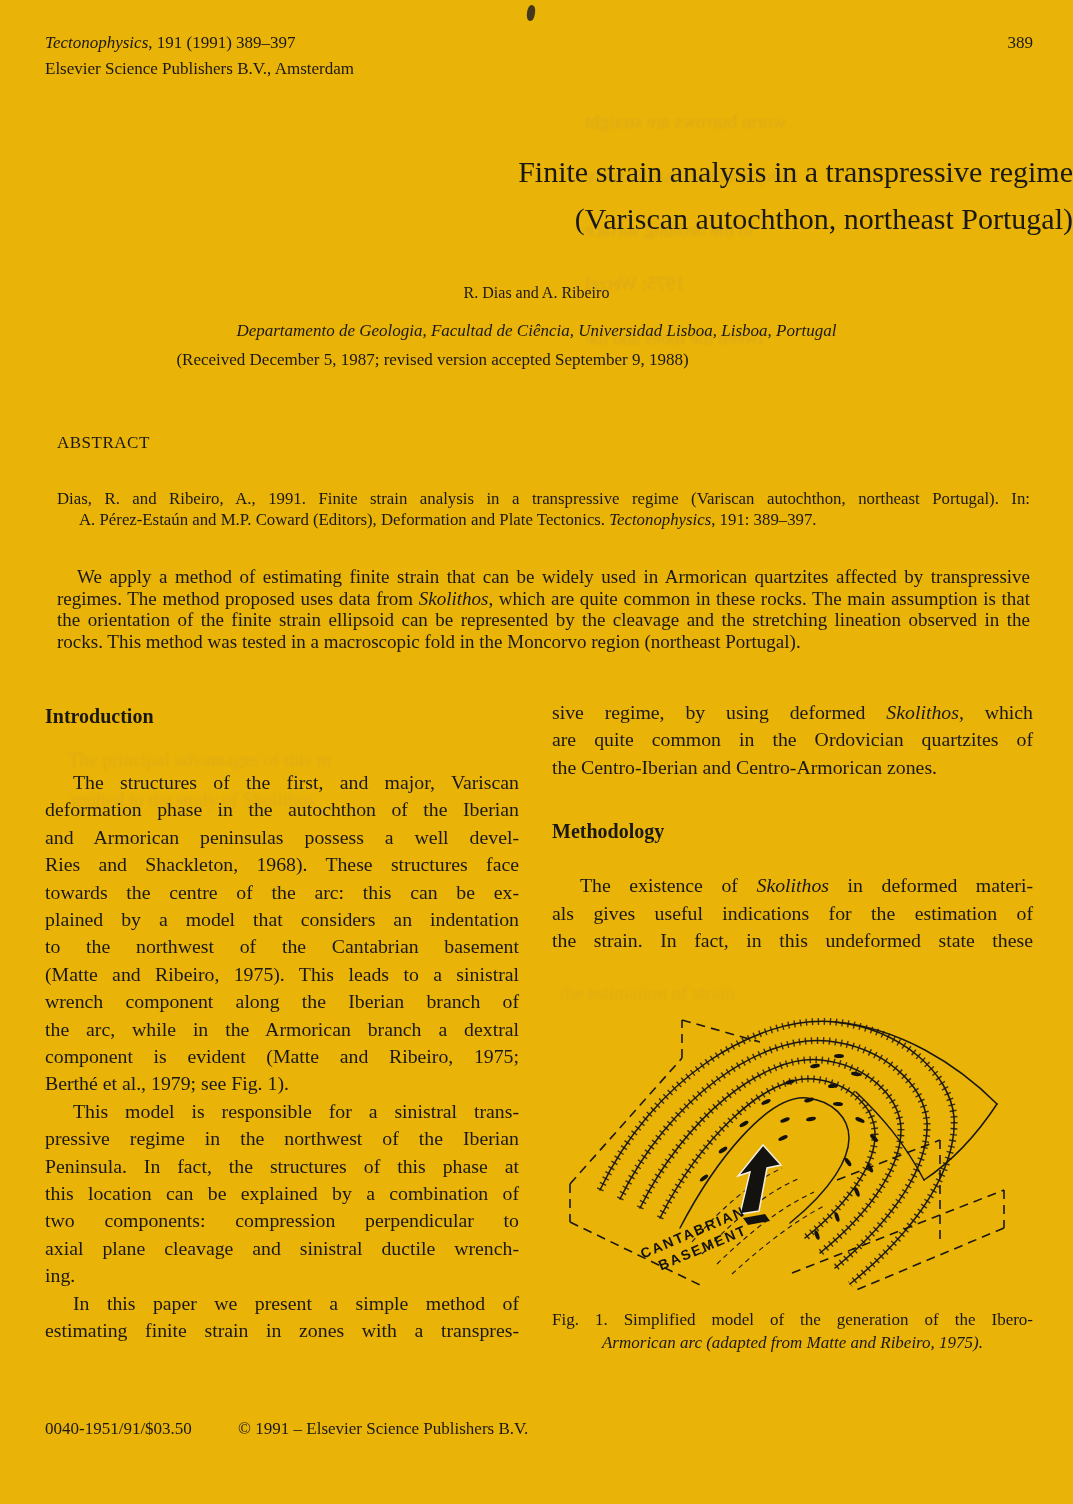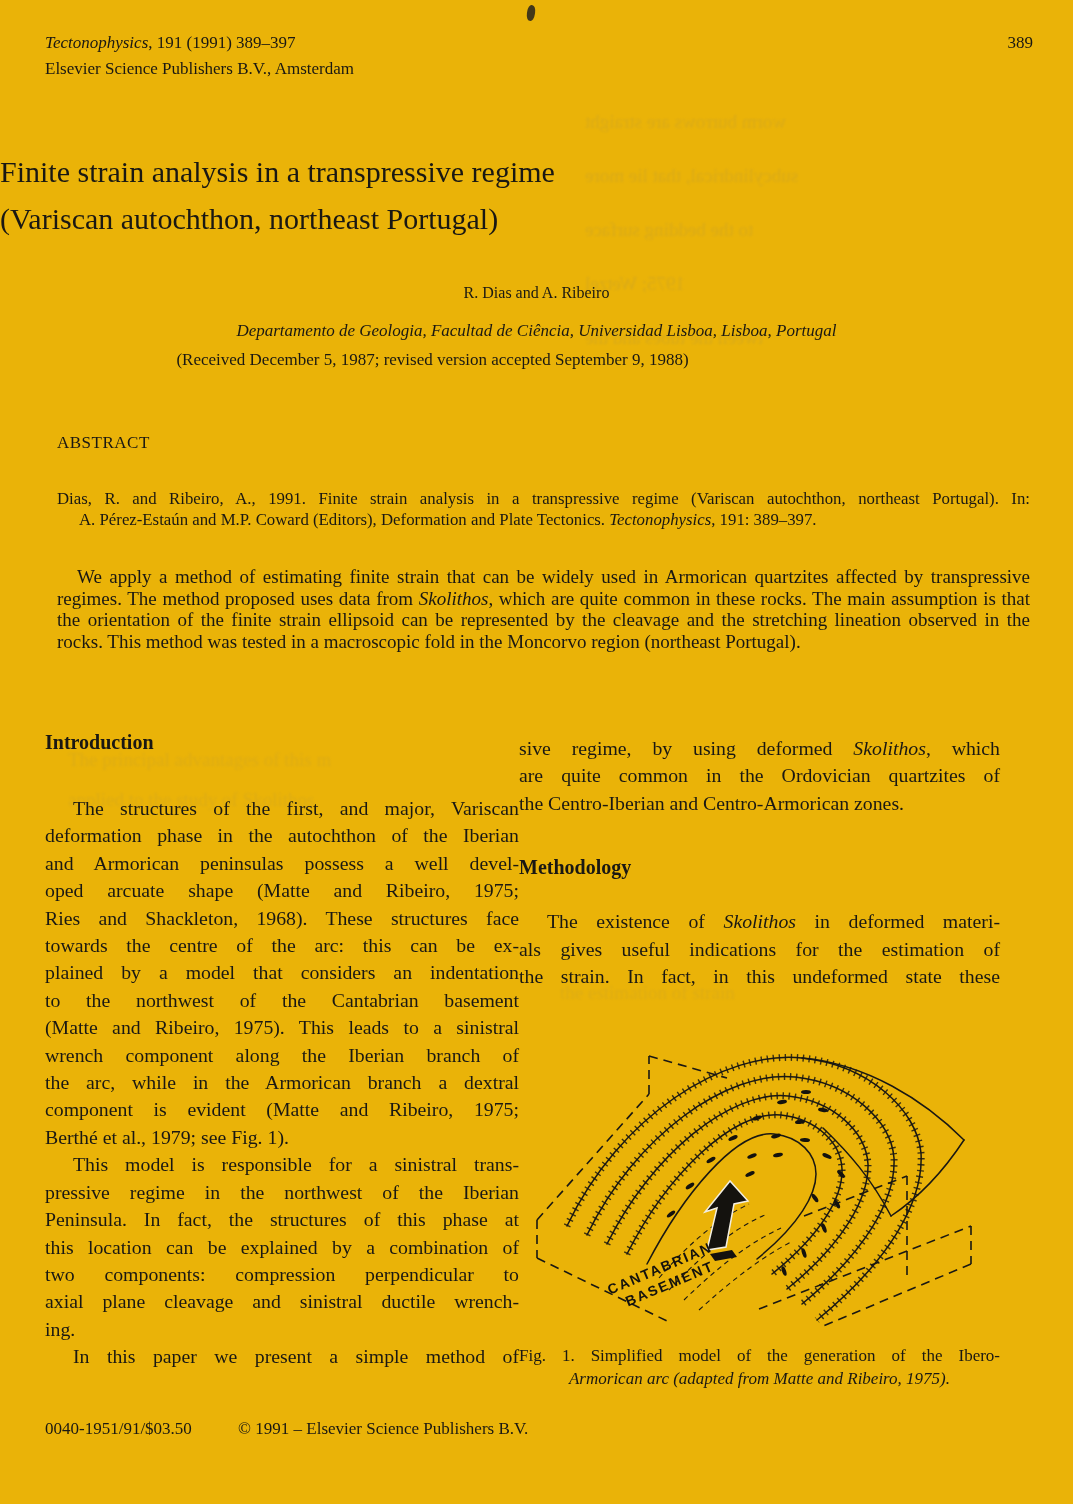--- a/index.html
+++ b/index.html
@@ -7,32 +7,32 @@
   .page{
     position:relative; width:1073px; height:1504px; overflow:hidden;
     background:#eab308; color:#1a1813;
     font-family:"Liberation Serif", serif;
   }
   .it{font-style:italic;}
   
   .header{position:absolute; top:30px; left:45px; width:988px; font-size:17px; line-height:26px; z-index:2;}
   .header-row{display:flex; justify-content:space-between;}
   
-  .title{position:absolute; top:148px; left:0; width:1073px; text-align:left; font-size:30px; line-height:47px; z-index:2;}
+  .title{position:absolute; top:148px; left:0; width:1073px; text-align:right; font-size:30px; line-height:47px; z-index:2;}
   .authors{position:absolute; top:284px; left:0; width:1073px; text-align:center; font-size:16px; z-index:2;}
   .affiliation{position:absolute; top:321px; left:0; width:1073px; text-align:center; font-size:17px; font-style:italic; z-index:2;}
   .received{position:absolute; top:350px; left:0; width:865px; text-align:center; font-size:17px; z-index:2;}
   
   .abstract-head{position:absolute; top:433px; left:57px; font-size:17px; letter-spacing:.5px; z-index:2;}
   .citation{position:absolute; top:489px; left:57px; width:973px; font-size:16.8px; line-height:20.8px; z-index:2;}
   .citation .tl + .tl{padding-left:22px;}
   .abs{position:absolute; top:566px; left:57px; width:973px; font-size:19px; line-height:21.6px; z-index:2;}
   .abs .tl.ind{text-indent:20px;}
   
-  .cols{position:absolute; top:728px; left:45px; width:988px; display:flex; z-index:2;}
+  .cols{position:absolute; top:692px; left:45px; width:988px; display:flex; gap:33px; z-index:2;align-items:center;}
   .col{font-size:19.8px; line-height:27.4px;}
   .col-left{width:474px;}
   .col-right{width:481px;}
   .runhead{font-size:20px; font-weight:bold; line-height:28px;}
   .col-left .runhead{margin:0 0 39px 0;}
   .col-right .p-first{margin-top:7px;}
   .col-right .runhead{margin:36px 0 27px 0;}
   .tl{text-align:justify; text-align-last:justify; min-height:1em;}
   .tl.last{text-align-last:left;}
   .col .tl.ind{text-indent:28px;}
@@ -113,38 +113,38 @@
       <div class="tl last">rocks. This method was tested in a macroscopic fold in the Moncorvo region (northeast Portugal).</div>
     </div>
 
   <div class="cols">
     <div class="col col-left">
       <div class="runhead">Introduction</div>
       <div>
           <div class="tl ind">The structures of the first, and major, Variscan</div>
           <div class="tl">deformation phase in the autochthon of the Iberian</div>
           <div class="tl">and Armorican peninsulas possess a well devel-</div>
-          <div class="tl">oped arcuate shape (Matte and Ribeiro, 1975;</div>
           <div class="tl">Ries and Shackleton, 1968). These structures face</div>
           <div class="tl">towards the centre of the arc: this can be ex-</div>
           <div class="tl">plained by a model that considers an indentation</div>
           <div class="tl">to the northwest of the Cantabrian basement</div>
           <div class="tl">(Matte and Ribeiro, 1975). This leads to a sinistral</div>
           <div class="tl">wrench component along the Iberian branch of</div>
           <div class="tl">the arc, while in the Armorican branch a dextral</div>
           <div class="tl">component is evident (Matte and Ribeiro, 1975;</div>
           <div class="tl last">Berthé et al., 1979; see Fig. 1).</div>
           <div class="tl ind">This model is responsible for a sinistral trans-</div>
           <div class="tl">pressive regime in the northwest of the Iberian</div>
           <div class="tl">Peninsula. In fact, the structures of this phase at</div>
           <div class="tl">this location can be explained by a combination of</div>
           <div class="tl">two components: compression perpendicular to</div>
           <div class="tl">axial plane cleavage and sinistral ductile wrench-</div>
           <div class="tl last">ing.</div>
           <div class="tl ind">In this paper we present a simple method of</div>
+          <div class="tl">estimating finite strain in zones with a transpres-</div>
         </div>
     </div>
     <div class="col col-right">
       <div class="p-first">
           <div class="tl"><span>sive regime, by using deformed </span><span class="it">Skolithos</span><span>, which</span></div>
           <div class="tl">are quite common in the Ordovician quartzites of</div>
           <div class="tl last">the Centro-Iberian and Centro-Armorican zones.</div>
         </div>
       <div class="runhead">Methodology</div>
       <div>

